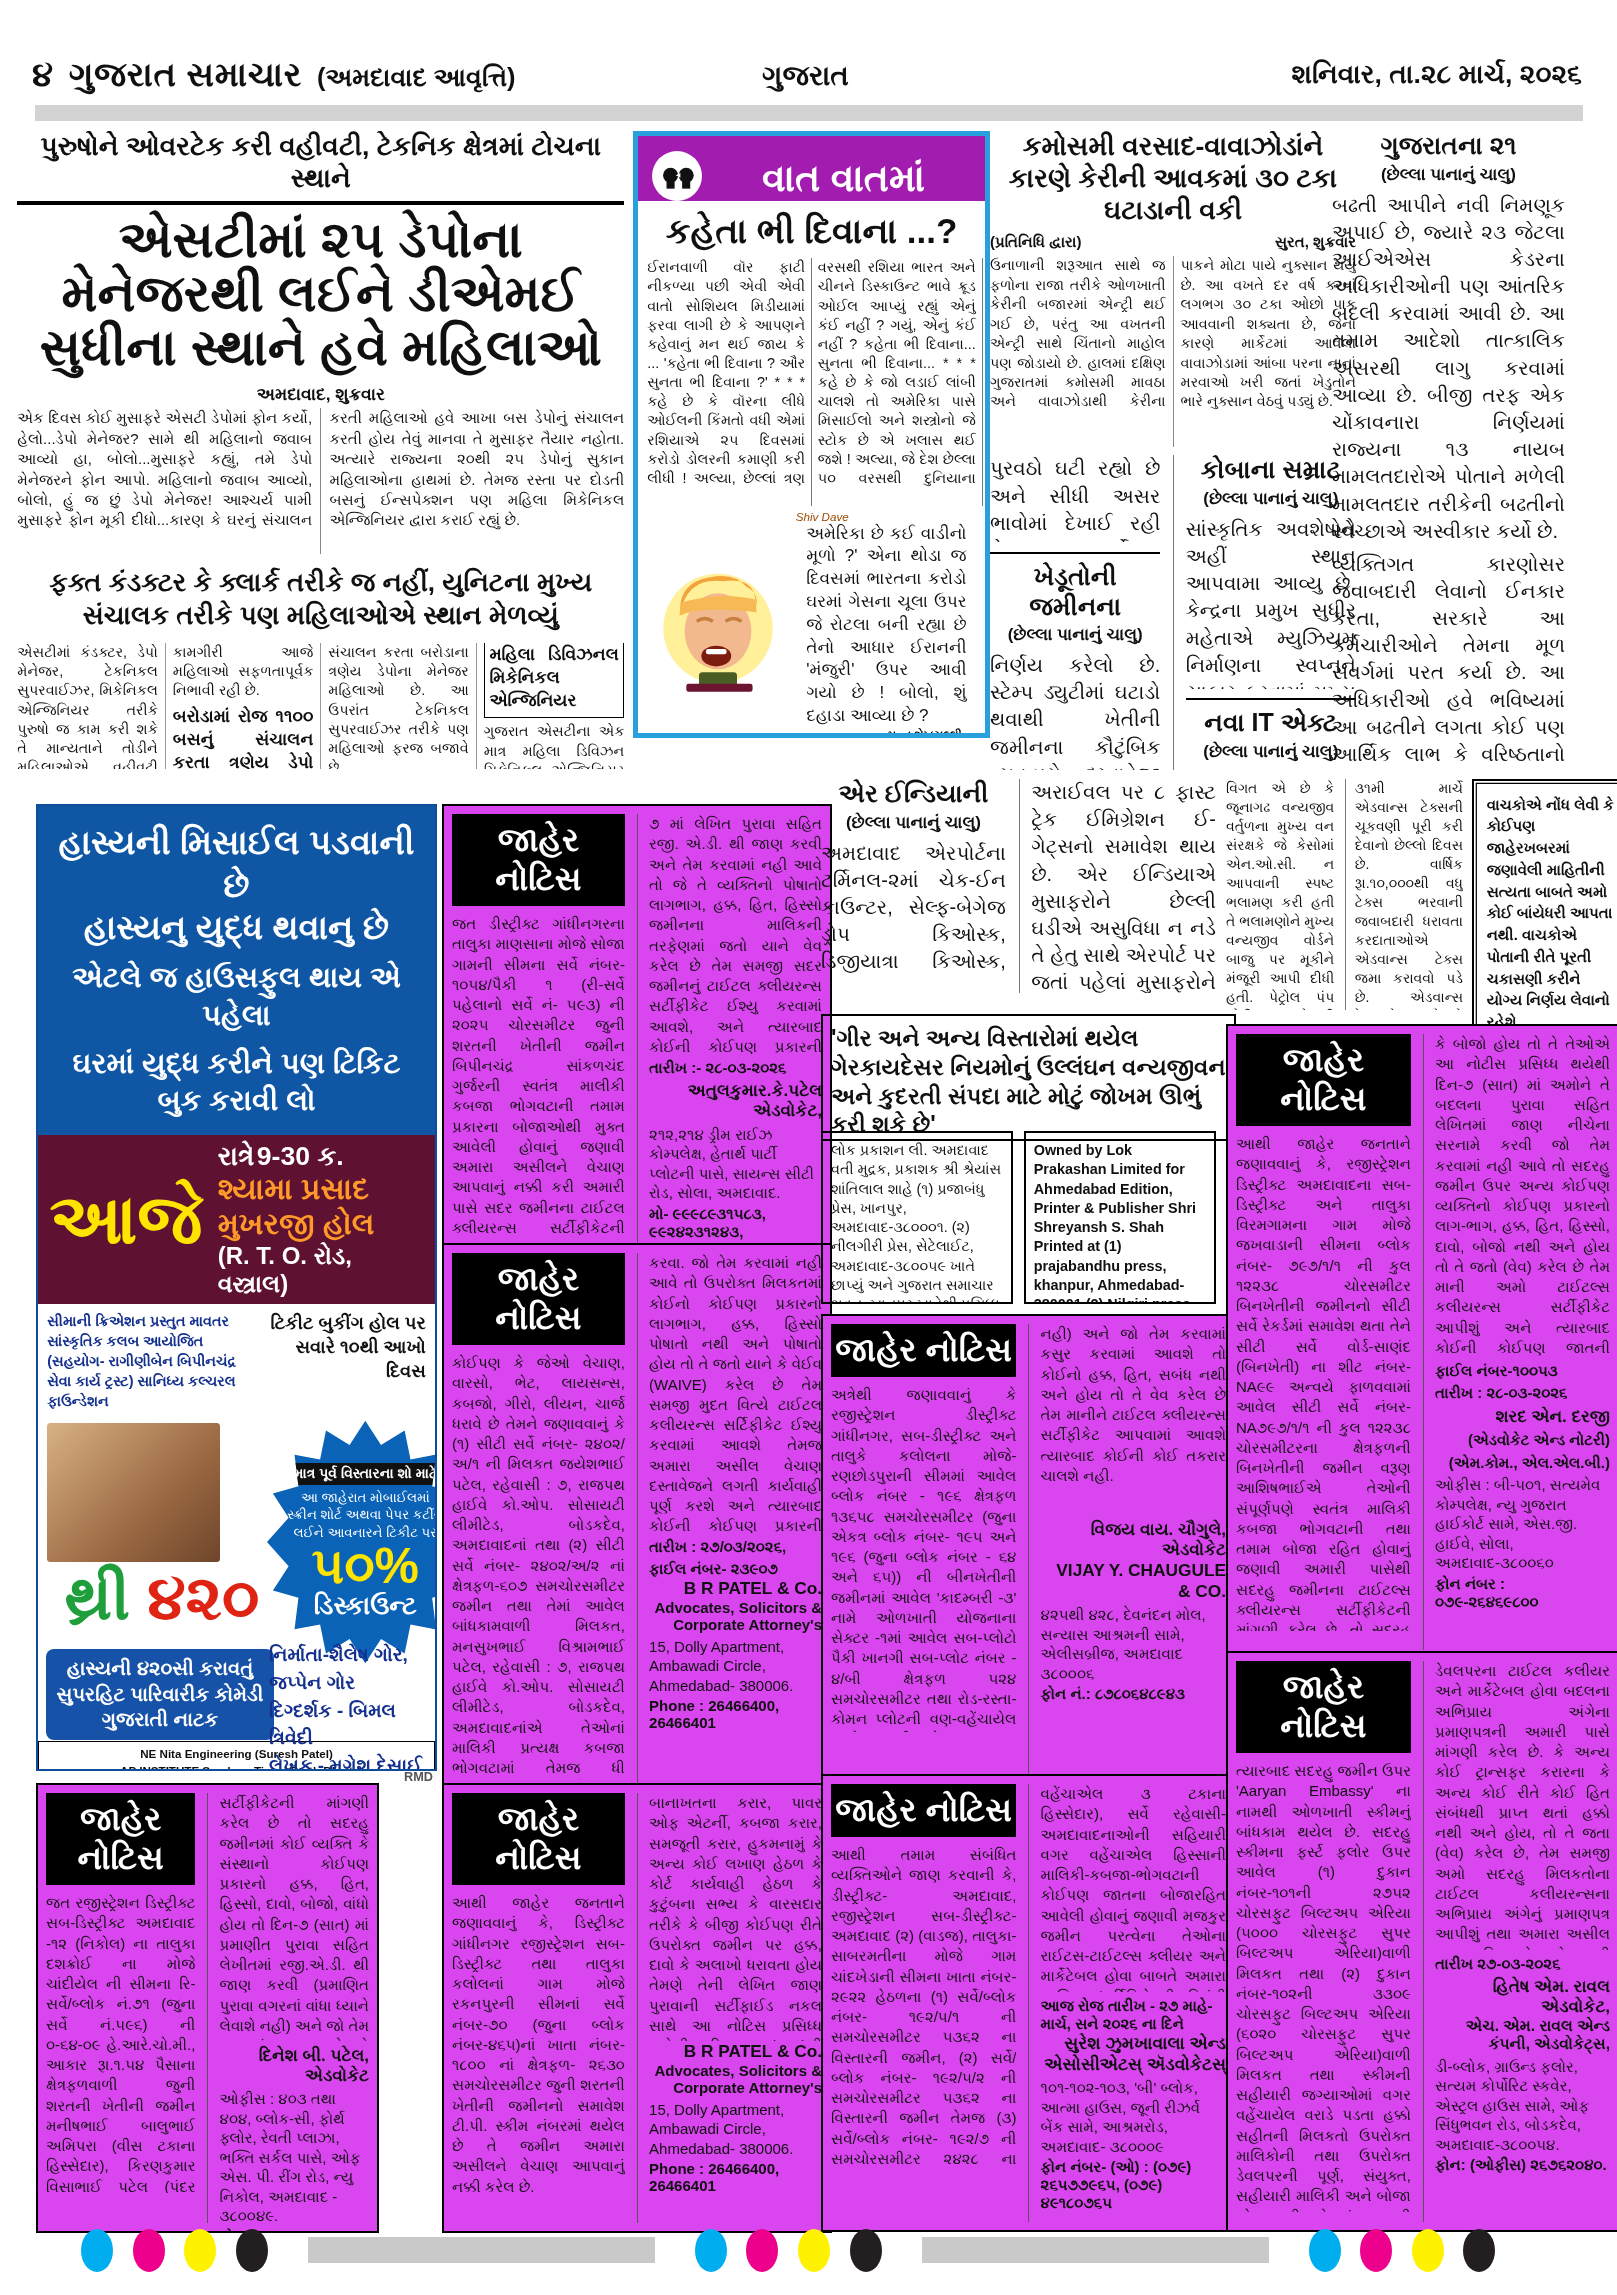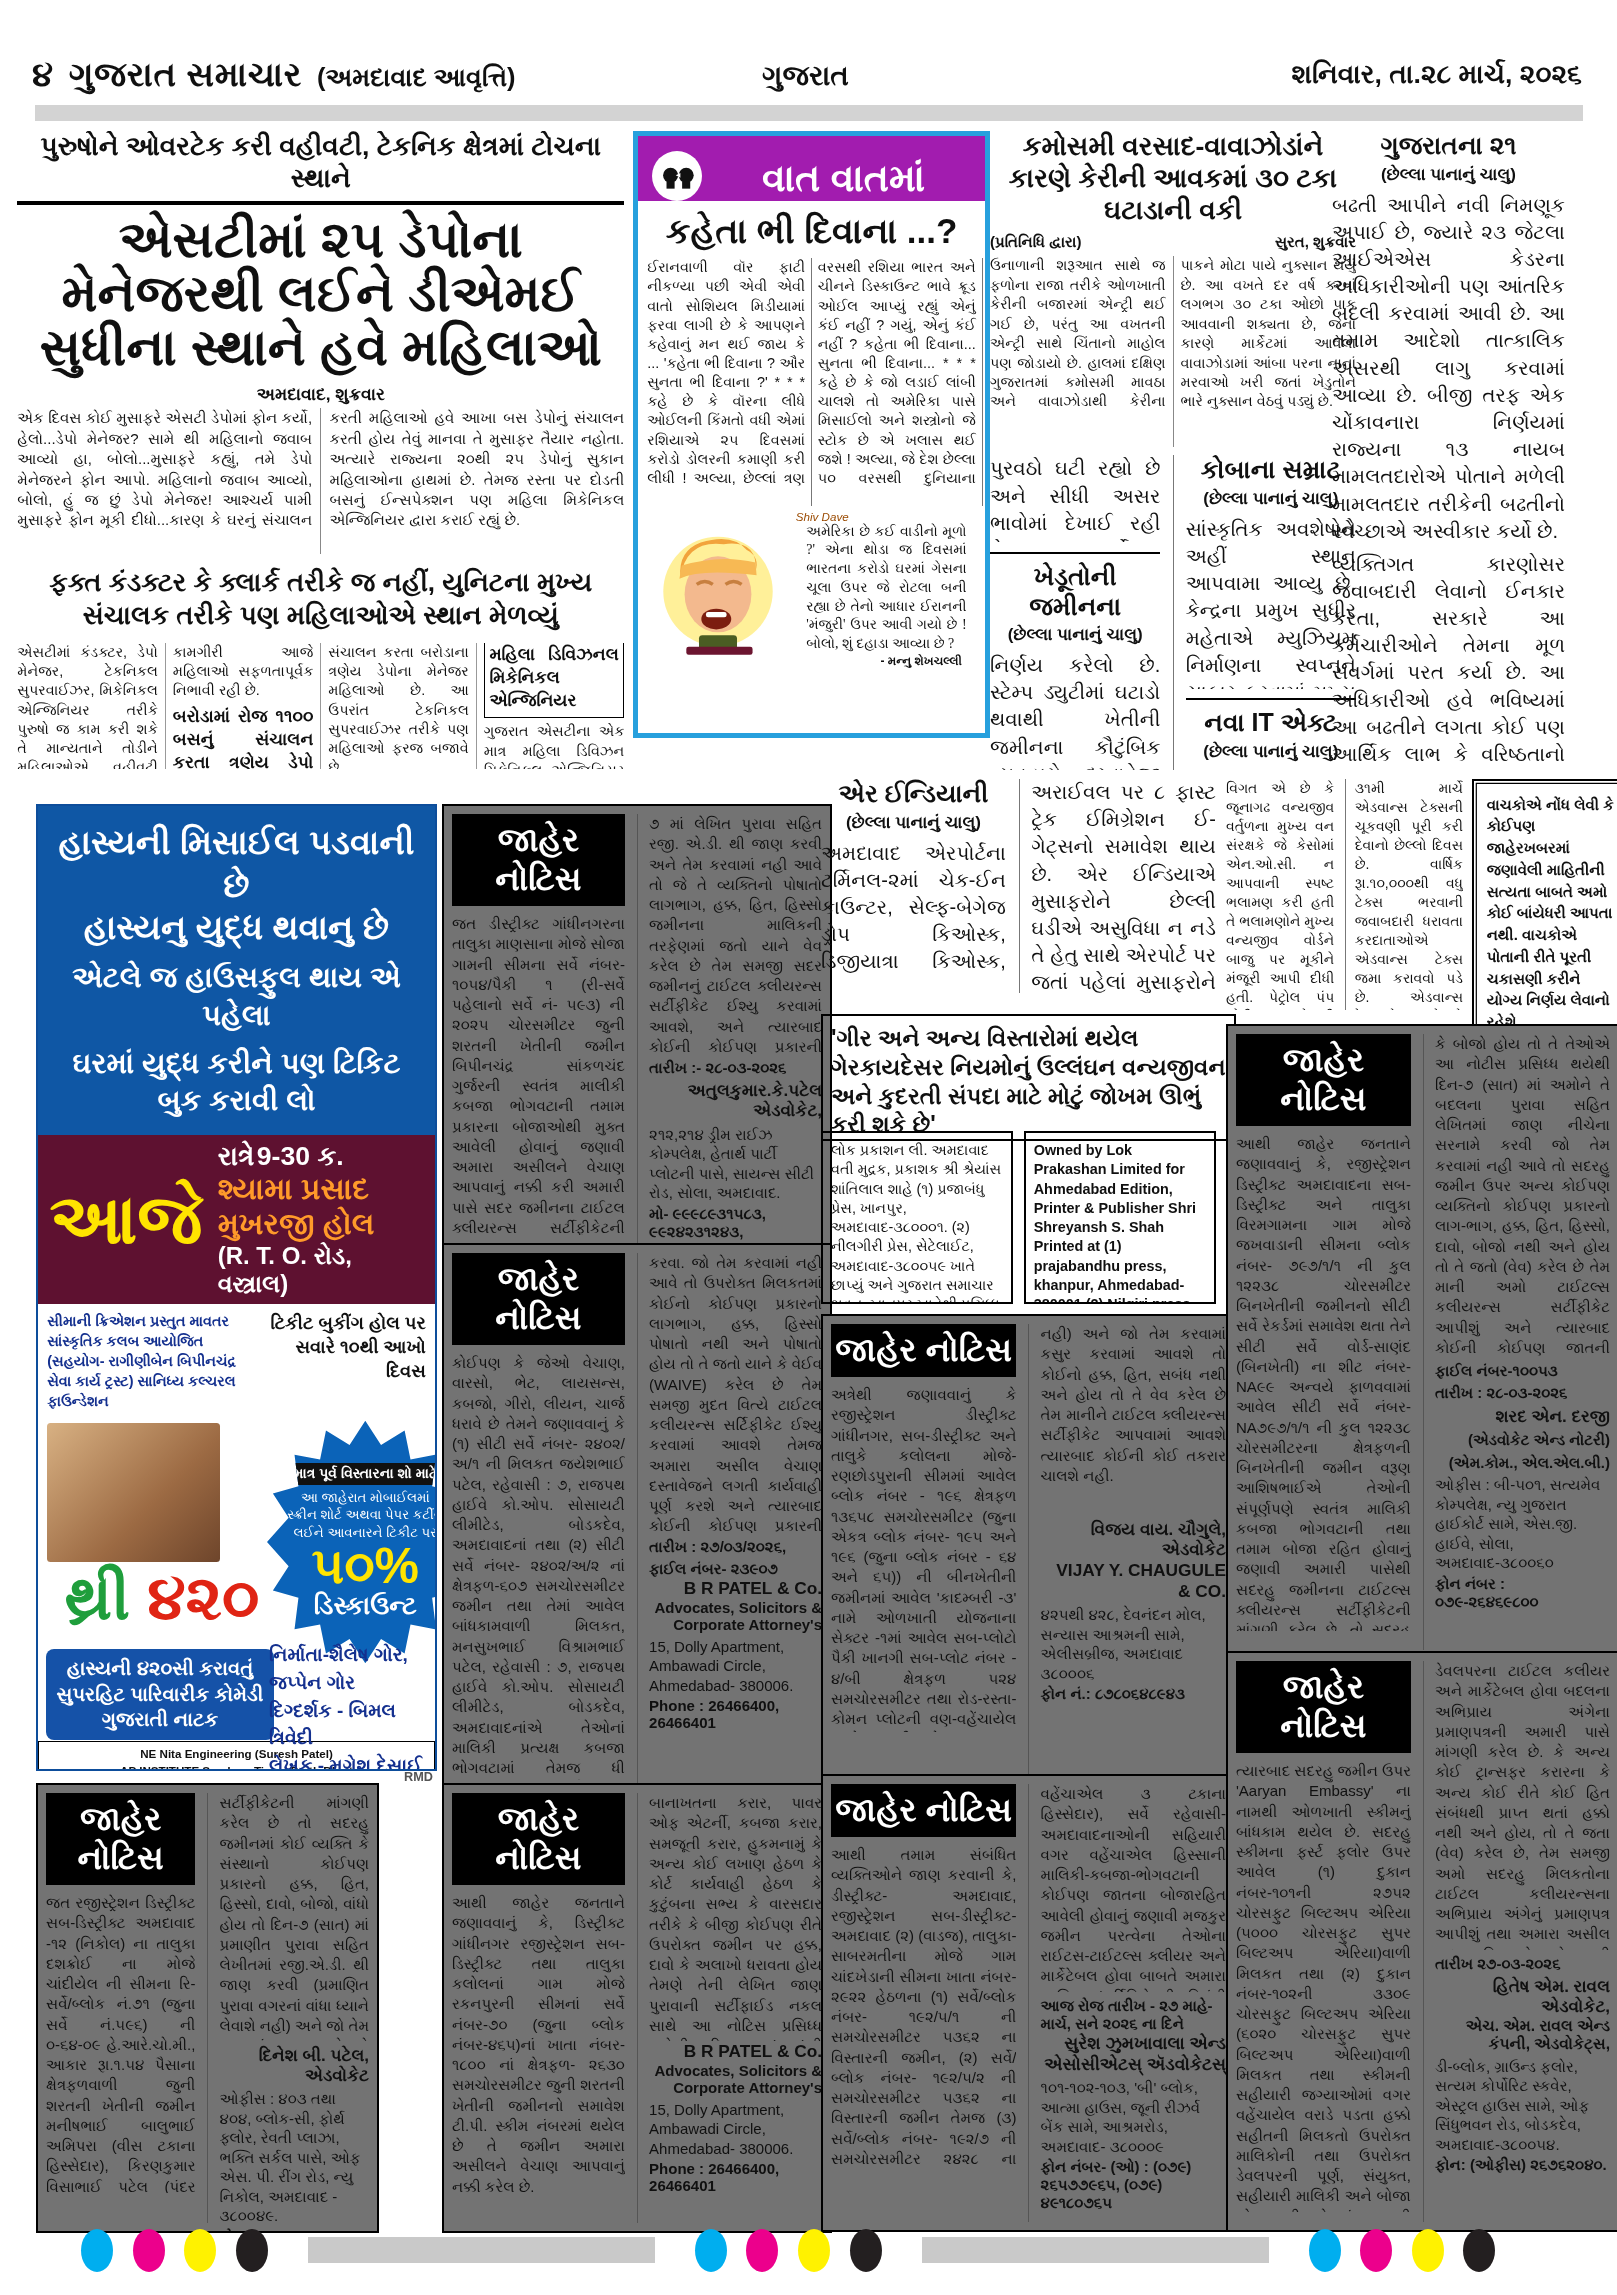--- a/index.html
+++ b/index.html
@@ -25,35 +25,35 @@
   .mbody{columns:4;column-gap:15px;column-rule:0.6px solid #999;font-size:14.4px;line-height:1.34;}
   .colhead{font-size:17.3px;font-weight:bold;margin:4.6px 0;}
   .colhead2{font-size:17.3px;font-weight:bold;border:1.7px solid #000;padding:4.6px;margin:4.6px 0;}
   
   .cart{border:5.2px solid #27a0dd;background:#fff;}
   .cart-head{background:#a21caf;height:65px;display:flex;align-items:flex-end;gap:14px;padding:0 14px;}
   .cart-title{color:#fff;font-size:38px;font-weight:bold;flex:1;text-align:center;}
   .cart-icon{width:50px;height:50px;background:#fff;border-radius:50%;display:flex;align-items:center;justify-content:center;}
   .ctitle{font-size:35px;font-weight:bold;text-align:center;margin:10.4px 0 5.8px 0;}
   .ctext{columns:2;column-gap:12.7px;column-rule:0.6px solid #777;font-size:14.4px;line-height:1.33;padding:0 9.2px;}
-  .closing{font-size:14px;line-height:1.34;padding:0 10.4px;font-family:Liberation Serif, serif;}
+  .closing{font-size:17px;line-height:1.34;padding:0 10.4px;}
   .csign{font-size:12px;font-weight:bold;text-align:right;padding-right:15px;}
   .artist{font-size:11.6px;color:#9a4a00;font-style:italic;}
   
   .nh{font-size:26.6px;font-weight:bold;text-align:center;line-height:1.2;}
   .byrow{display:flex;justify-content:space-between;font-size:15px;font-weight:bold;margin:5.8px 0;}
   .body2{columns:2;column-gap:15px;column-rule:0.6px solid #888;font-size:14.4px;line-height:1.35;}
   .body1{font-size:20px;line-height:1.36;}
   .cont{border-top:2.9px solid #000;padding-top:8px;margin-top:9.2px;}
   .cont .t{font-size:25px;font-weight:bold;text-align:center;}
   .cont .c{font-size:17px;font-weight:bold;text-align:center;margin:3.5px 0 7px 0;}
   .girbox{border:2.3px solid #000;padding:8px;}
   .girbox .t{font-size:23px;font-weight:bold;line-height:1.25;}
   
-  .notice{border:2.9px solid #000;padding:8px;background:#737373;}
+  .notice{border:2.9px solid #000;padding:8px;background:#d946ef;}
   .ncols{display:flex;gap:11.6px;height:100%;}
   .ncol{flex:1;min-width:0;}
   .nsep{border-left:0.6px solid #555;padding-left:11.6px;}
   .nhead{background:#000;color:#fff;font-size:33px;font-weight:bold;text-align:center;padding:7px 3.5px;margin-bottom:8px;}
   .ntext{font-size:15px;line-height:1.35;text-align:justify;}
   .ndate,.nfile{font-size:15px;font-weight:bold;margin-top:4.6px;}
   .nsign{font-size:17px;font-weight:bold;text-align:right;margin-top:4.6px;}
   .nfirm{font-size:17.3px;font-weight:bold;text-align:right;}
   .naddr{font-size:15px;line-height:1.3;margin-top:3.5px;}
   .nphone{font-size:15px;font-weight:bold;margin-top:2.3px;}

